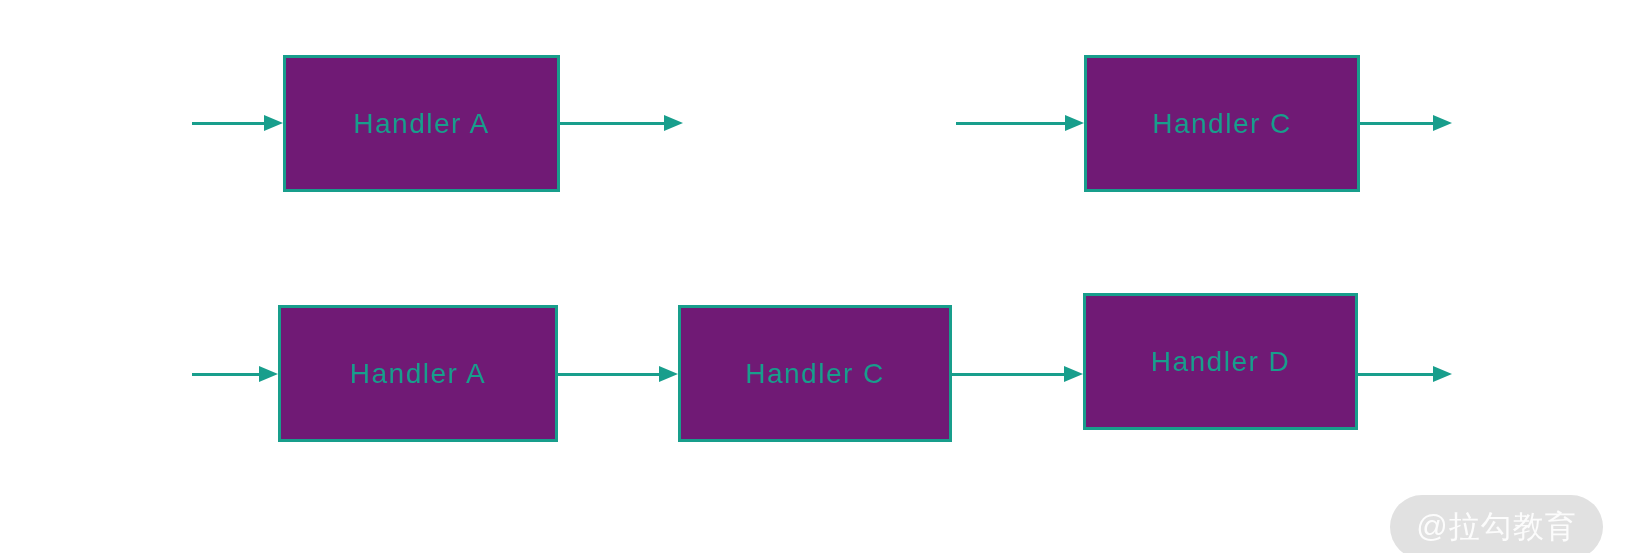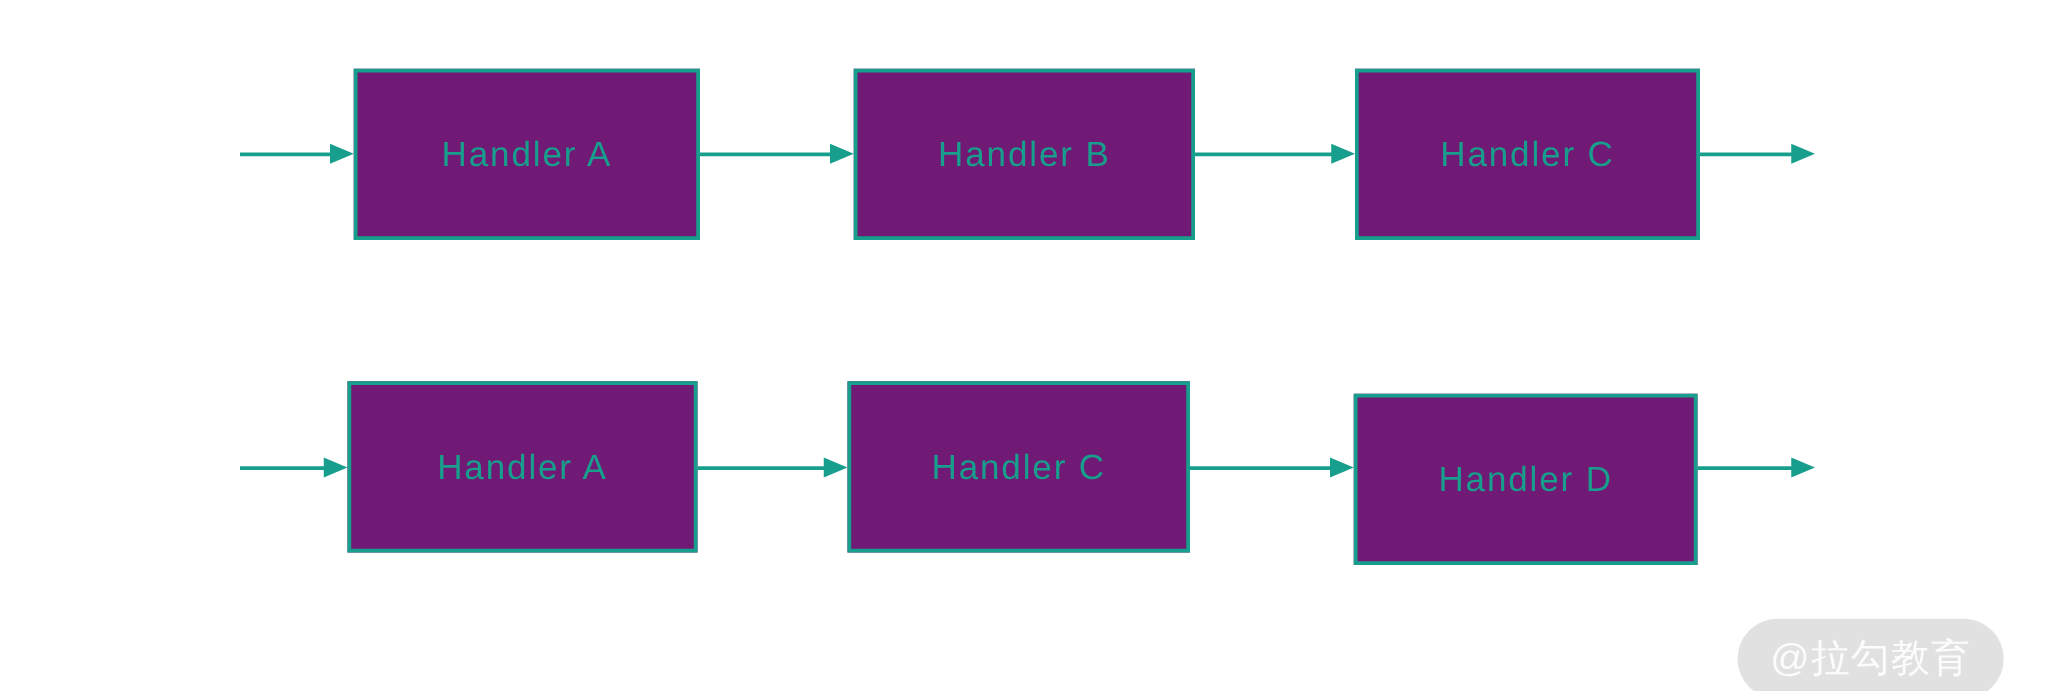--- a/index.html
+++ b/index.html
@@ -35,21 +35,21 @@
     font-size: 28px;
     letter-spacing: 1.5px;
     white-space: nowrap;
   }
 
   #b-r1-1 { left: 283px;  top: 55px;  width: 277px; }
   #b-r1-2 { left: 683px;  top: 55px;  width: 273px; }
   #b-r1-3 { left: 1084px; top: 55px;  width: 276px; }
   #b-r2-1 { left: 278px;  top: 305px; width: 280px; }
   #b-r2-2 { left: 678px;  top: 305px; width: 274px; }
-  #b-r2-3 { left: 1083px; top: 315px; width: 275px; }
+  #b-r2-3 { left: 1083px; top: 293px; width: 275px; }
 
   
   .arrow { position: absolute; height: 16px; }
   .arrow .line {
     position: absolute;
     left: 0; right: 12px;
     top: 6.5px; height: 3px;
     background: var(--accent);
   }
   .arrow .head {
@@ -101,23 +101,20 @@
 
   <div class="node" id="b-r1-1">
     <span class="label">Handler A</span>
   </div>
 
   <div class="arrow" id="a-r1-1">
     <div class="line"></div>
     <div class="head"></div>
   </div>
 
-  <div class="node" id="b-r1-2">
-    <span class="label">Handler B</span>
-  </div>
 
   <div class="arrow" id="a-r1-2">
     <div class="line"></div>
     <div class="head"></div>
   </div>
 
   <div class="node" id="b-r1-3">
     <span class="label">Handler C</span>
   </div>
 

